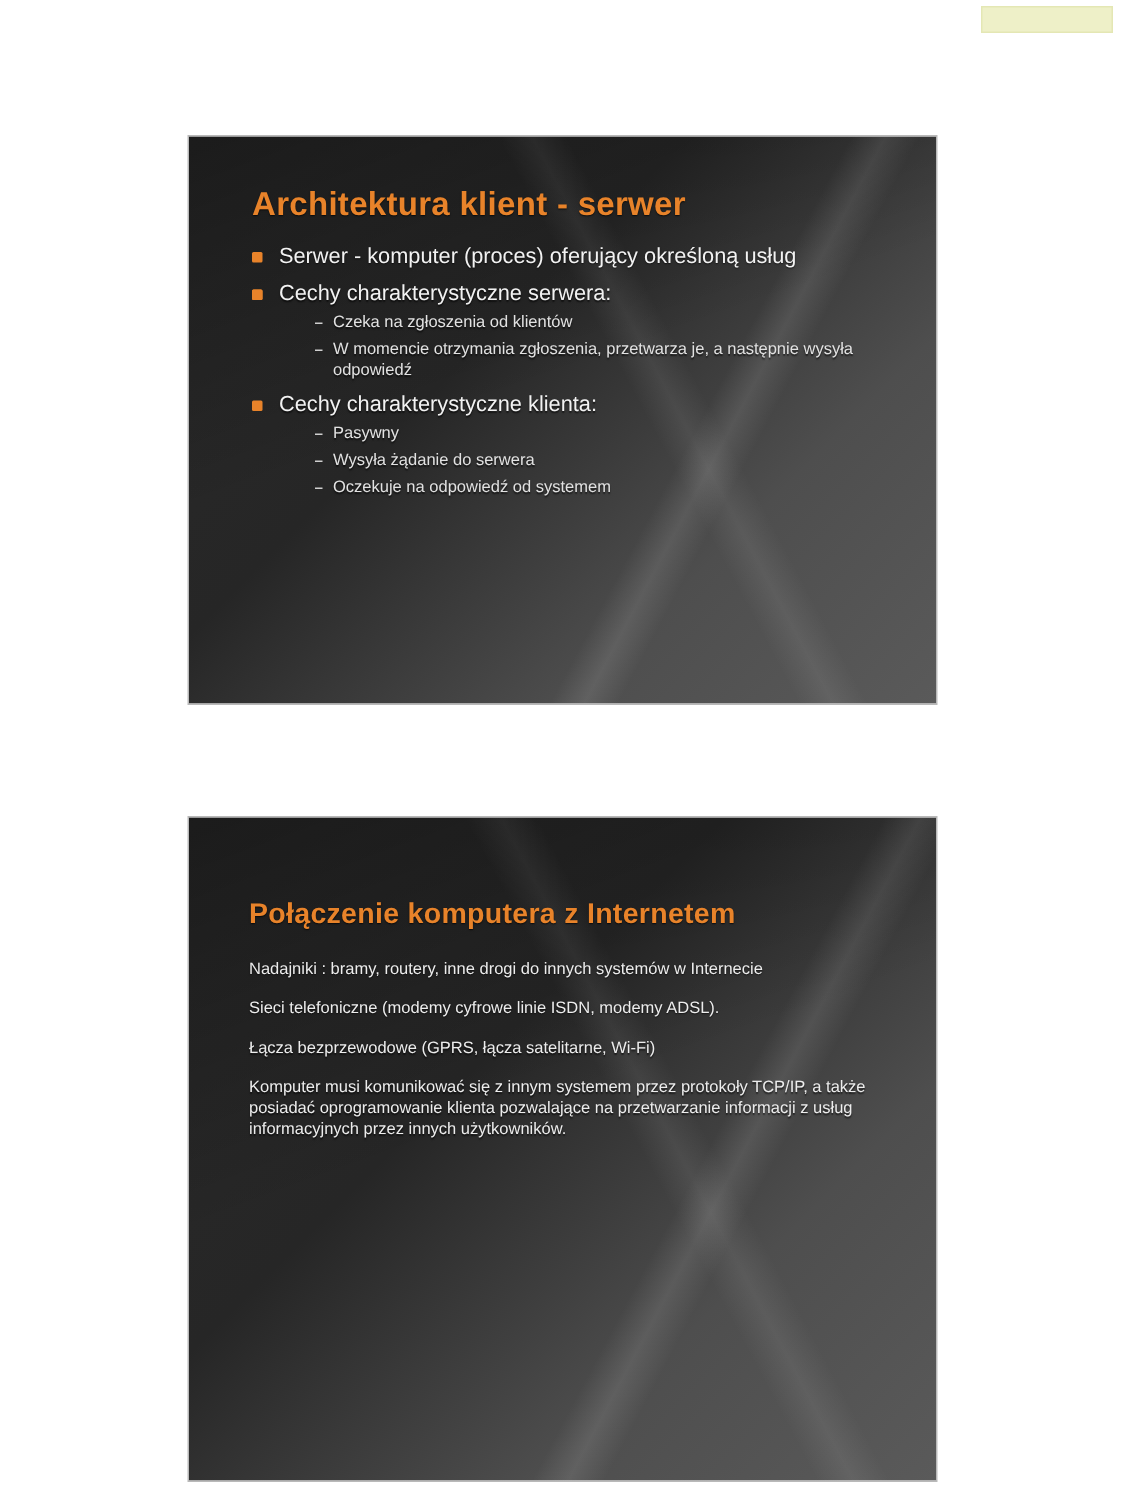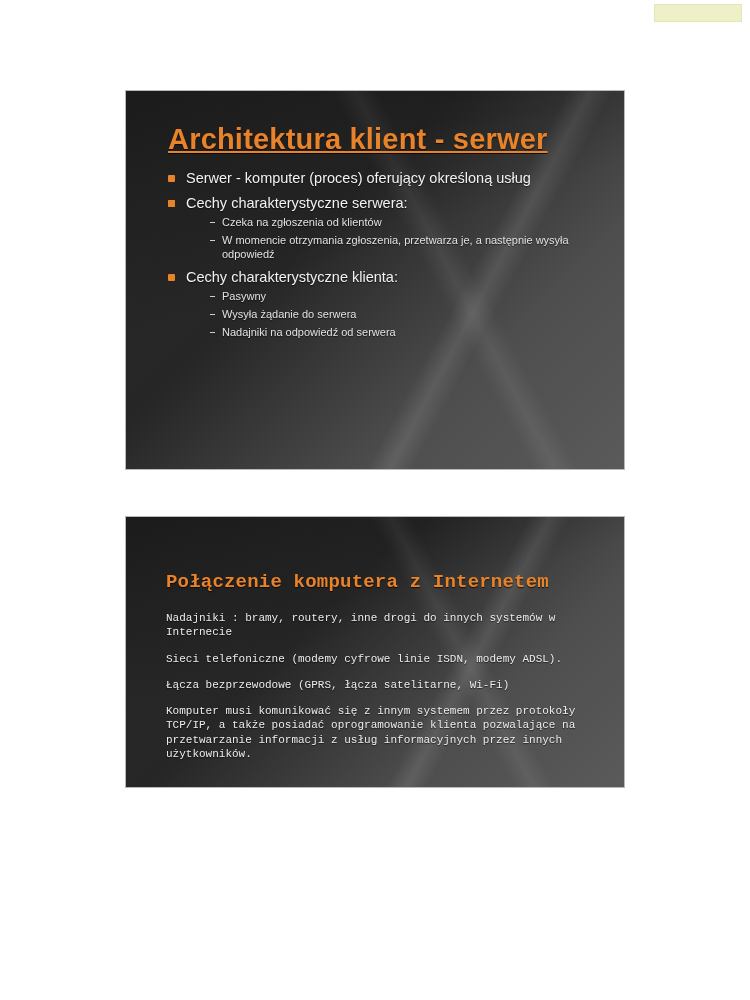--- a/index.html
+++ b/index.html
@@ -57,40 +57,39 @@
   }
   .slide::after {
     content: "";
     position: absolute;
     inset: 0;
     background: linear-gradient(160deg, rgba(0,0,0,0.35) 0%, rgba(0,0,0,0) 45%);
     pointer-events: none;
   }
 
   #slide1 { top: 90px; height: 380px; }
-  #slide2 { top: 516px; height: 272px; font-family: Liberation Mono, monospace; }
+  #slide2 { top: 544px; height: 444px; }
 
   .slide-inner {
     position: relative;
     z-index: 3;
     padding: 26px 26px 0 30px;
     height: 100%;
     box-sizing: border-box;
   }
 
   .slide-title {
     color: #e8832a;
     font-weight: bold;
     letter-spacing: 0.2px;
     text-shadow: 0 1px 1px rgba(0,0,0,0.7);
   }
   #slide1 .slide-title {
-    font-size: 29px;
+    font-size: 22px;
     margin: 6px 0 14px 12px;
-    text-decoration: underline;
   }
   #slide2 .slide-title {
     font-size: 19px;
     margin: 28px 0 18px 10px;
   }
 
   ul.l1 {
     list-style: none;
     margin: 0;
     padding: 0 0 0 12px;
@@ -185,21 +184,21 @@
             <li>
               <span class="dash"></span>
               <span>Pasywny</span>
             </li>
             <li>
               <span class="dash"></span>
               <span>Wysyła żądanie do serwera</span>
             </li>
             <li>
               <span class="dash"></span>
-              <span>Nadajniki na odpowiedź od serwera</span>
+              <span>Oczekuje na odpowiedź od systemem</span>
             </li>
           </ul>
         </li>
       </ul>
     </div>
   </div>
 
   <div class="slide" id="slide2">
     <div class="slide-inner">
       <div class="slide-title">Połączenie komputera z Internetem</div>

